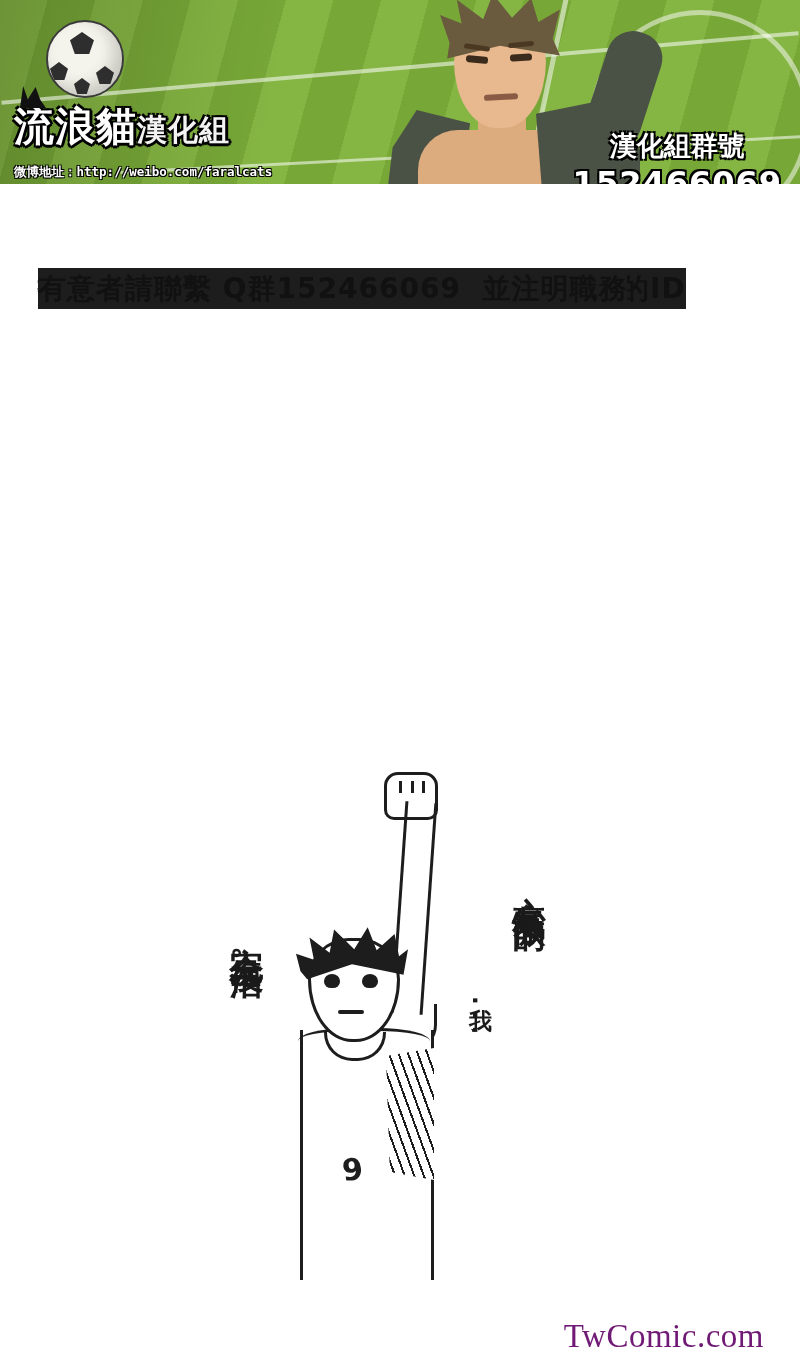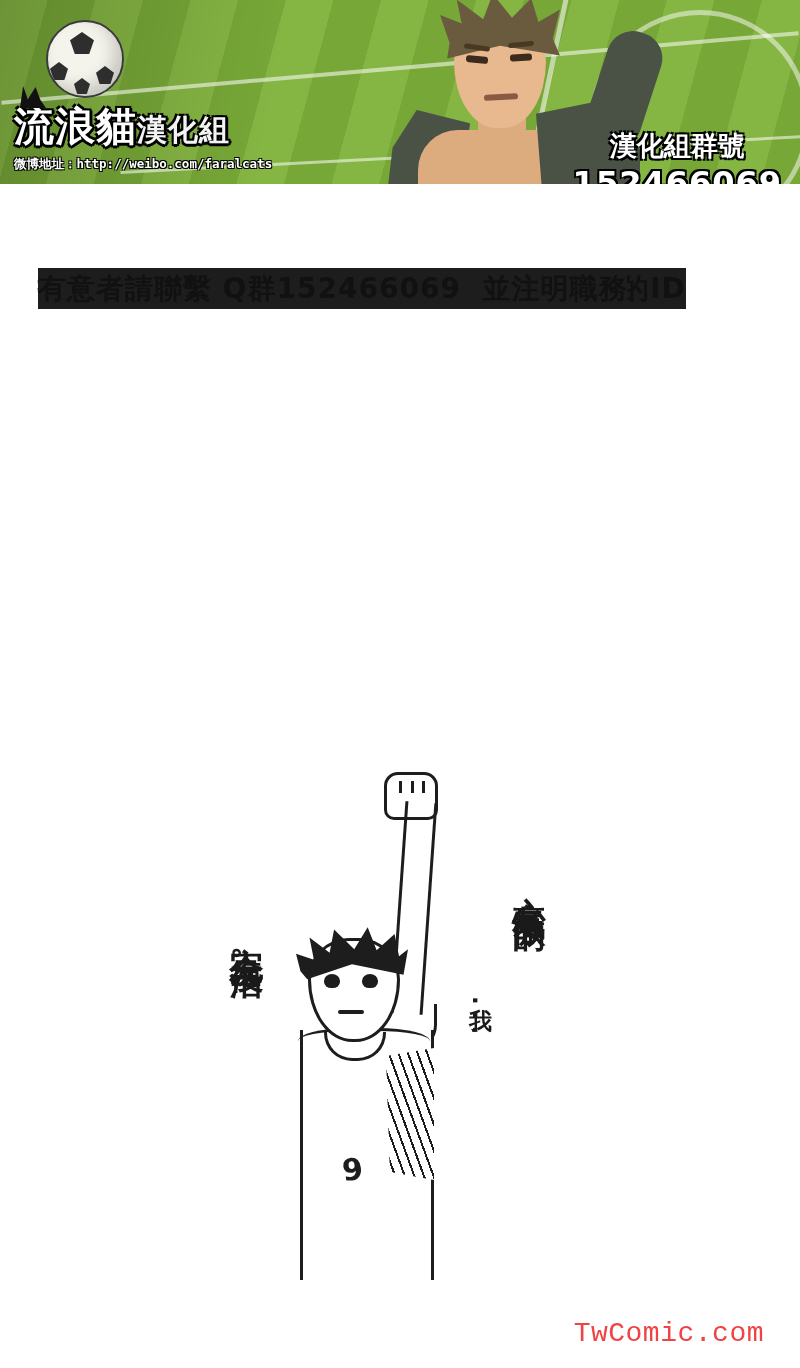--- a/index.html
+++ b/index.html
@@ -153,21 +153,21 @@
       -2px -2px 0 #000, 2px -2px 0 #000, -2px 2px 0 #000, 2px 2px 0 #000,
       0 3px 0 #000, 3px 0 0 #000;
     letter-spacing: 1px;
     white-space: nowrap;
   }
   .logo-main .sub {
     font-size: 30px;
     color: #f3f3f3;
   }
   .logo-url {
-    margin-top: 4px;
+    margin-top: 12px;
     font-family: "DejaVu Sans Mono", monospace;
     font-size: 12.5px;
     font-weight: bold;
     color: #ffffff;
     text-shadow: -1px -1px 0 #000, 1px -1px 0 #000, -1px 1px 0 #000, 1px 1px 0 #000;
     white-space: nowrap;
   }
   .qq-wrap {
     position: absolute;
     right: 18px; top: 128px;
@@ -310,23 +310,23 @@
   
   .footer {
     position: absolute;
     left: 0; bottom: 0;
     width: 800px; height: 68px;
     background: #ffffff;
   }
   .footer-text {
     position: absolute;
     right: 36px; top: 18px;
-    font-family: Liberation Mono, monospace;
-    font-size: 28px;
-    color: #ef4444;
+    font-family: Liberation Serif, serif;
+    font-size: 33px;
+    color: #701a75;
     letter-spacing: 0.5px;
   }
 </style>
 </head>
 <body>
 
 <div class="banner">
   <div class="field-bg"></div>
   <div class="field-line fl1"></div>
   <div class="field-line fl2"></div>

